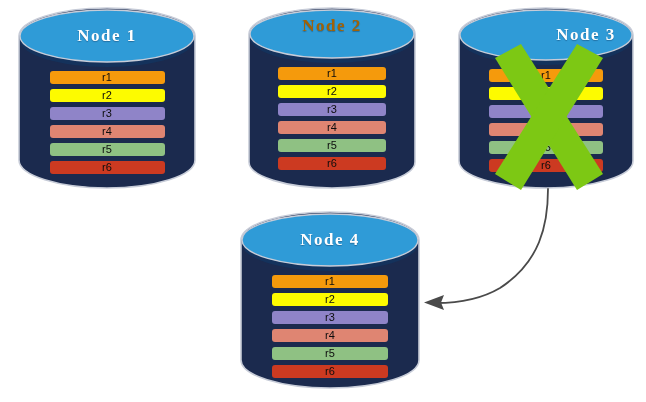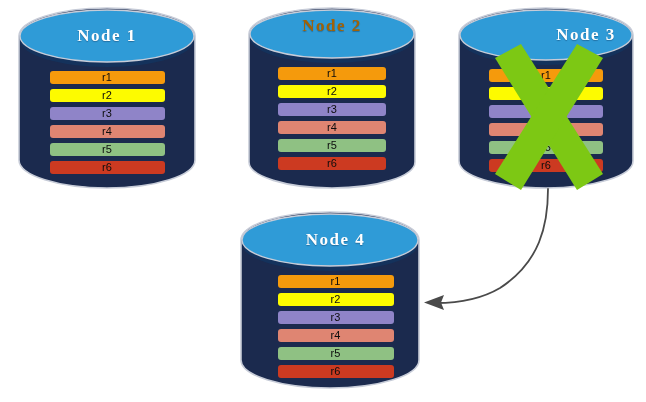--- a/index.html
+++ b/index.html
@@ -123,21 +123,21 @@
       <div class="rows" style="top: 61px;">
         <div class="row" style="background: rgb(245, 154, 12); width: 114px; color: rgb(13, 13, 13);">r1</div>
         <div class="row" style="background: rgb(253, 251, 0); width: 114px; color: rgb(13, 13, 13);">r2</div>
         <div class="row" style="background: rgb(143, 132, 200); width: 114px; color: rgb(13, 13, 13);">r3</div>
         <div class="row" style="background: rgb(223, 133, 114); width: 114px; color: rgb(13, 13, 13);">r4</div>
         <div class="row" style="background: rgb(143, 193, 131); width: 114px; color: rgb(13, 13, 13);">r5</div>
         <div class="row" style="background: rgb(204, 58, 33); width: 114px; color: rgb(13, 13, 13);">r6</div>
       </div>
     </div>
 
-  <div class="node" id="node-4" style="left: 240px; top: 212px; width: 180px; height: 176px; padding-left: 11px;">
+  <div class="node" id="node-4" style="left: 240px; top: 212px; width: 180px; height: 176px;">
       <svg width="180" height="176" viewBox="0 0 180 176">
         <path d="M 1,28 L 1,148 A 89,28 0 0 0 179,148 L 179,28 A 89,28 0 0 0 1,28 Z" fill="#1b2a4e" stroke="#c7ccd8" stroke-width="1.6"></path>
         <ellipse cx="90" cy="32" rx="88" ry="27" fill="#14325c"></ellipse>
         <ellipse cx="90" cy="28" rx="88" ry="26" fill="#2f9bd7" stroke="#c7ccd8" stroke-width="1.4"></ellipse>
       </svg>
       <div class="node-title" style="top: 18px; color: rgb(255, 255, 255);">Node  4</div>
       <div class="rows" style="top: 63px;">
         <div class="row" style="background: rgb(245, 154, 12); width: 116px; color: rgb(13, 13, 13);">r1</div>
         <div class="row" style="background: rgb(253, 251, 0); width: 116px; color: rgb(13, 13, 13);">r2</div>
         <div class="row" style="background: rgb(143, 132, 200); width: 116px; color: rgb(13, 13, 13);">r3</div>

